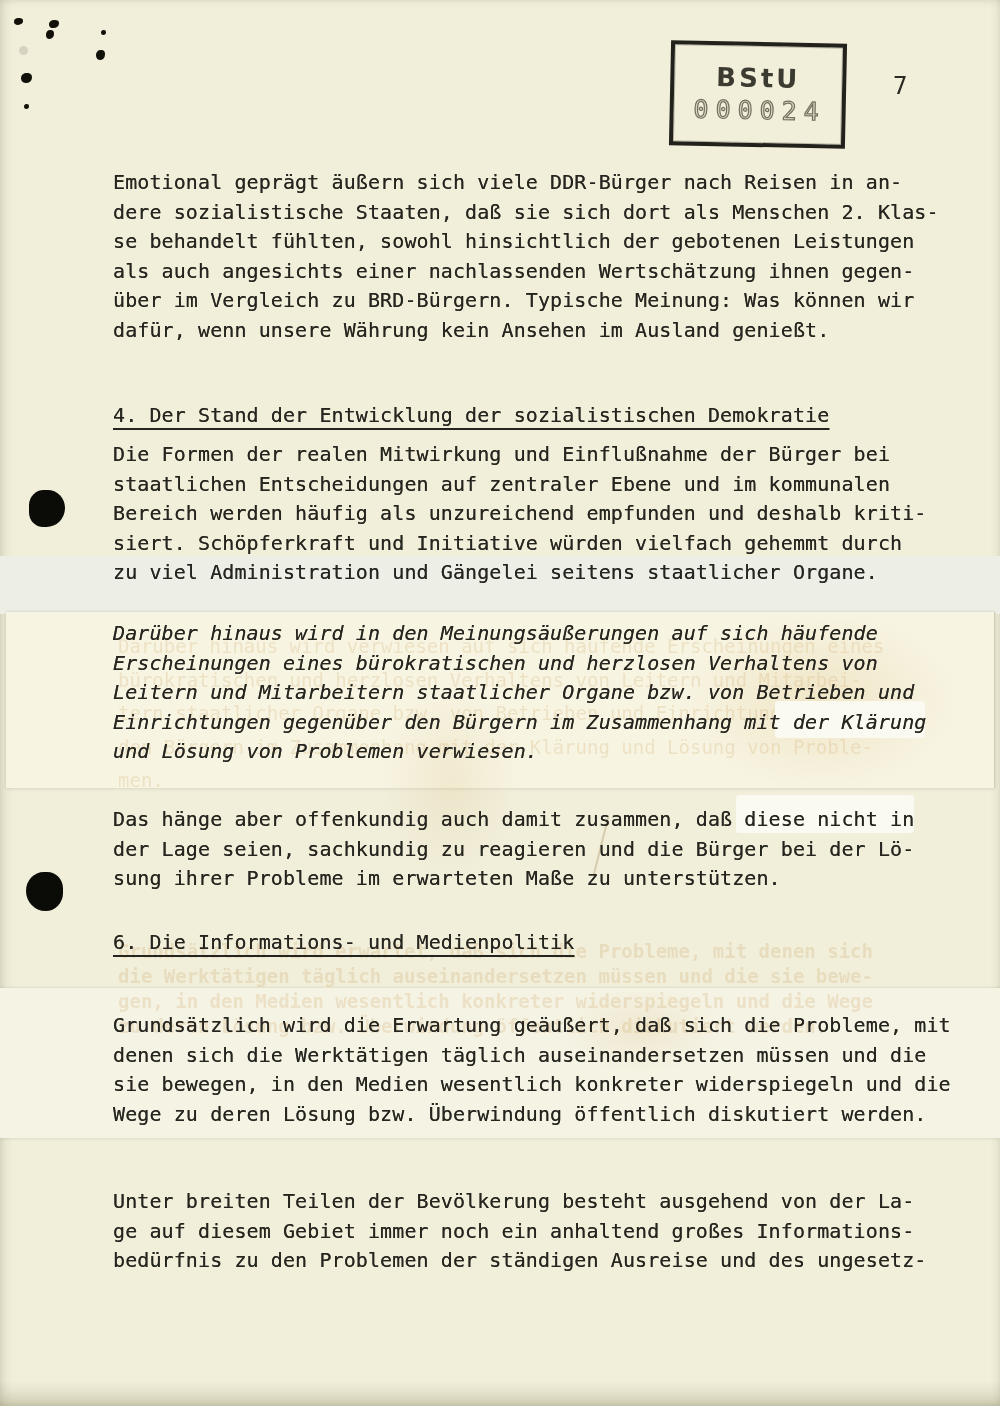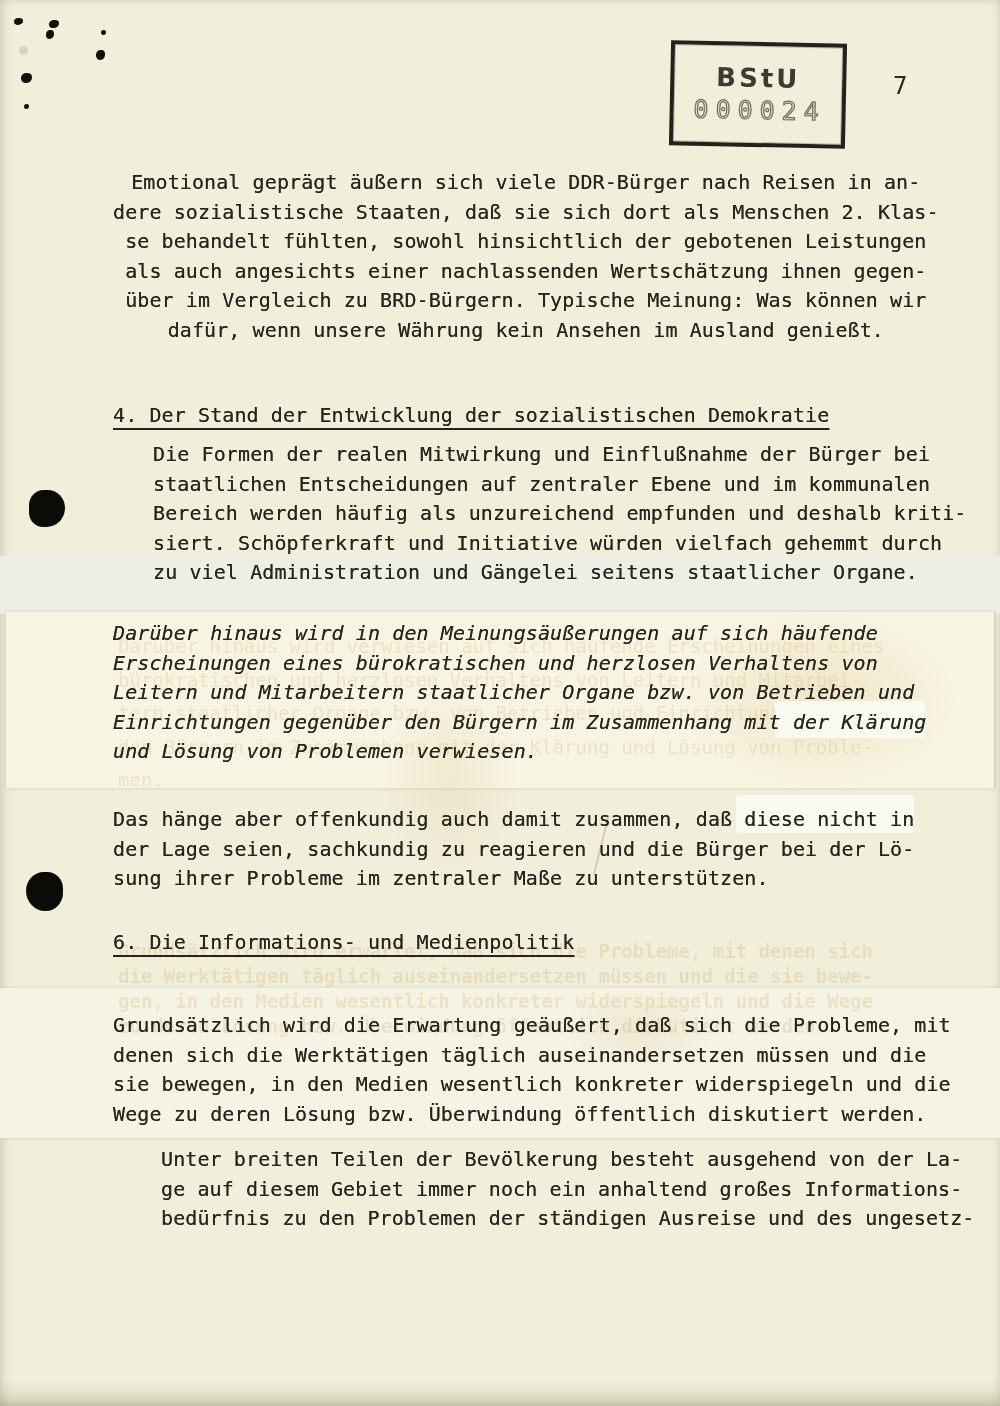--- a/index.html
+++ b/index.html
@@ -42,22 +42,22 @@
   .whiteout{position:absolute;background:#fbfaf0;border-radius:3px;}
   .wo1{left:775px;top:701px;width:150px;height:37px;}
   .wo2{left:736px;top:795px;width:178px;height:38px;}
   
   .para,.heading{
     position:absolute;left:113px;
     font:20px/29.5px "DejaVu Sans Mono", monospace;
     color:#25241e;letter-spacing:.1px;white-space:pre-line;
     text-shadow:0 0 .5px rgba(35,35,28,.75);
   }
-  .p1{top:168px;text-align:center;} .p2{top:440px;margin-left:40px;} .p3{top:619px;font-style:italic;} .p4{top:805px;}
-  .p5{top:1011px;} .p6{top:1145px;margin-left:48px;}
+  .p1{top:168px;} .p2{top:440px;} .p3{top:619px;font-style:italic;} .p4{top:805px;}
+  .p5{top:1011px;} .p6{top:1187px;}
   .heading{text-decoration:underline;text-decoration-thickness:2px;text-underline-offset:6px;}
   .h4{top:376px;margin-top:25px;} .h5{top:928px;}
   
   .stamp{position:absolute;left:670px;top:42px;width:168px;height:97px;
          border:4px solid #22211b;transform:rotate(1.2deg);
          box-shadow:inset 0 0 0 1px rgba(34,33,27,.25);
          display:flex;flex-direction:column;align-items:center;justify-content:center;}
   .stamp-name{font-family:"DejaVu Sans", sans-serif;font-weight:bold;font-size:26px;
               color:#3c3b31;letter-spacing:3px;line-height:1.1;}
   .stamp-number{font-family:"DejaVu Sans Mono", monospace;font-size:25px;letter-spacing:7px;
@@ -126,21 +126,21 @@
 Bereich werden häufig als unzureichend empfunden und deshalb kriti-
 siert. Schöpferkraft und Initiative würden vielfach gehemmt durch
 zu viel Administration und Gängelei seitens staatlicher Organe.</div>
   <div class="para p3">Darüber hinaus wird in den Meinungsäußerungen auf sich häufende
 Erscheinungen eines bürokratischen und herzlosen Verhaltens von
 Leitern und Mitarbeitern staatlicher Organe bzw. von Betrieben und
 Einrichtungen gegenüber den Bürgern im Zusammenhang mit der Klärung
 und Lösung von Problemen verwiesen.</div>
   <div class="para p4">Das hänge aber offenkundig auch damit zusammen, daß diese nicht in
 der Lage seien, sachkundig zu reagieren und die Bürger bei der Lö-
-sung ihrer Probleme im zentraler Maße zu unterstützen.</div>
+sung ihrer Probleme im erwarteten Maße zu unterstützen.</div>
   <div class="heading h5">6. Die Informations- und Medienpolitik</div>
   <div class="para p5">Grundsätzlich wird die Erwartung geäußert, daß sich die Probleme, mit
 denen sich die Werktätigen täglich auseinandersetzen müssen und die
 sie bewegen, in den Medien wesentlich konkreter widerspiegeln und die
 Wege zu deren Lösung bzw. Überwindung öffentlich diskutiert werden.</div>
   <div class="para p6">Unter breiten Teilen der Bevölkerung besteht ausgehend von der La-
 ge auf diesem Gebiet immer noch ein anhaltend großes Informations-
 bedürfnis zu den Problemen der ständigen Ausreise und des ungesetz-</div>
 
   <div class="hole hole1"></div>

